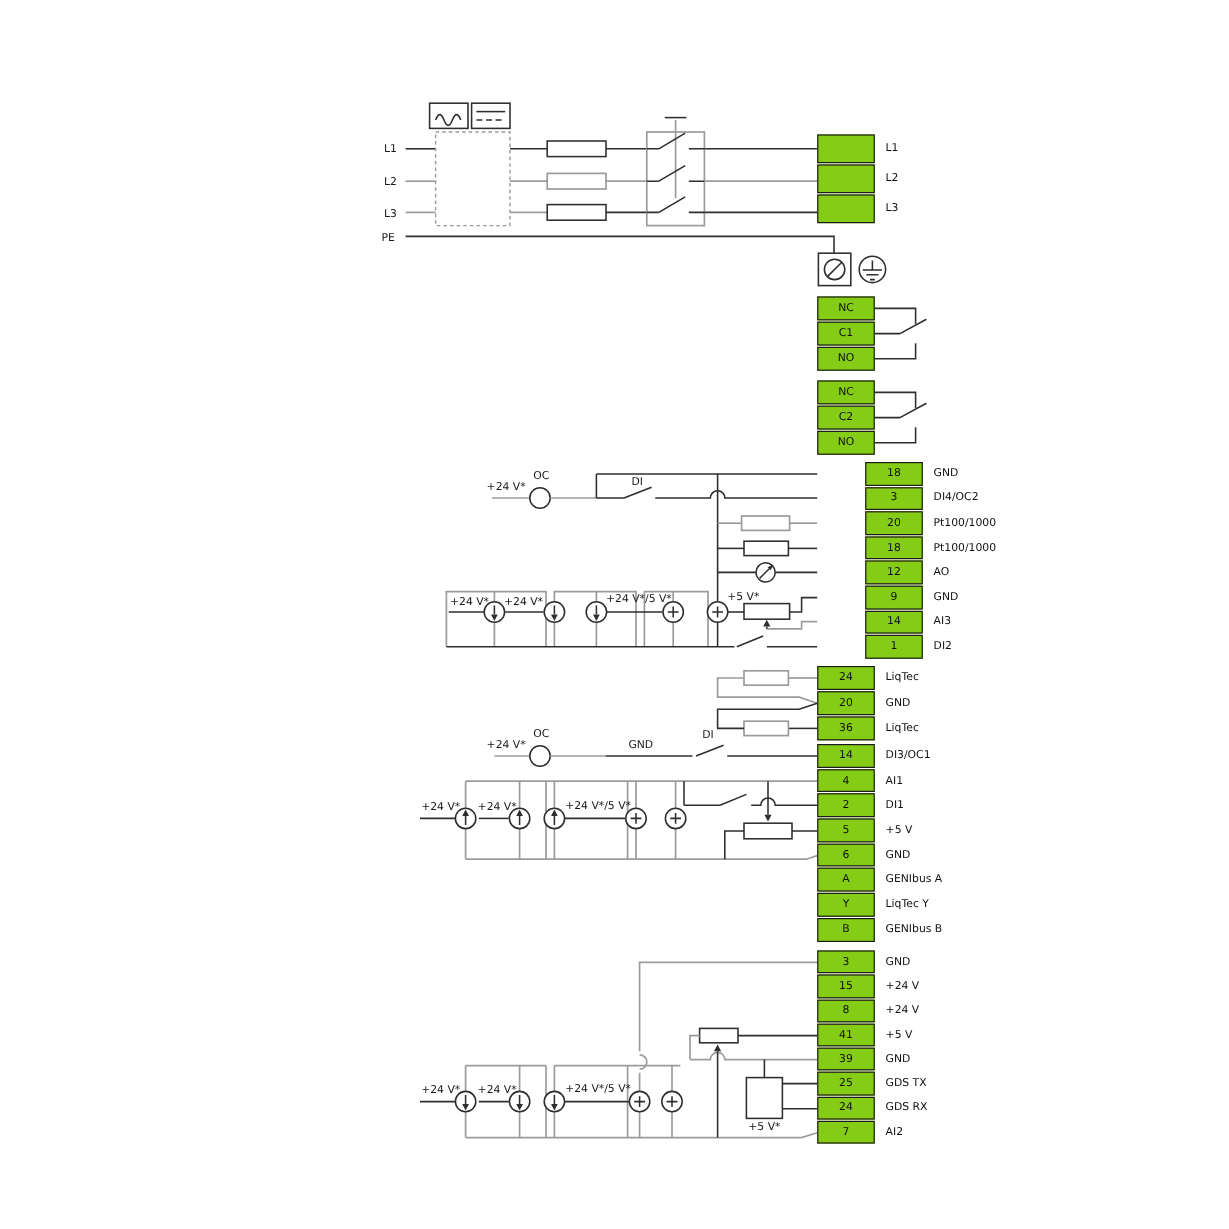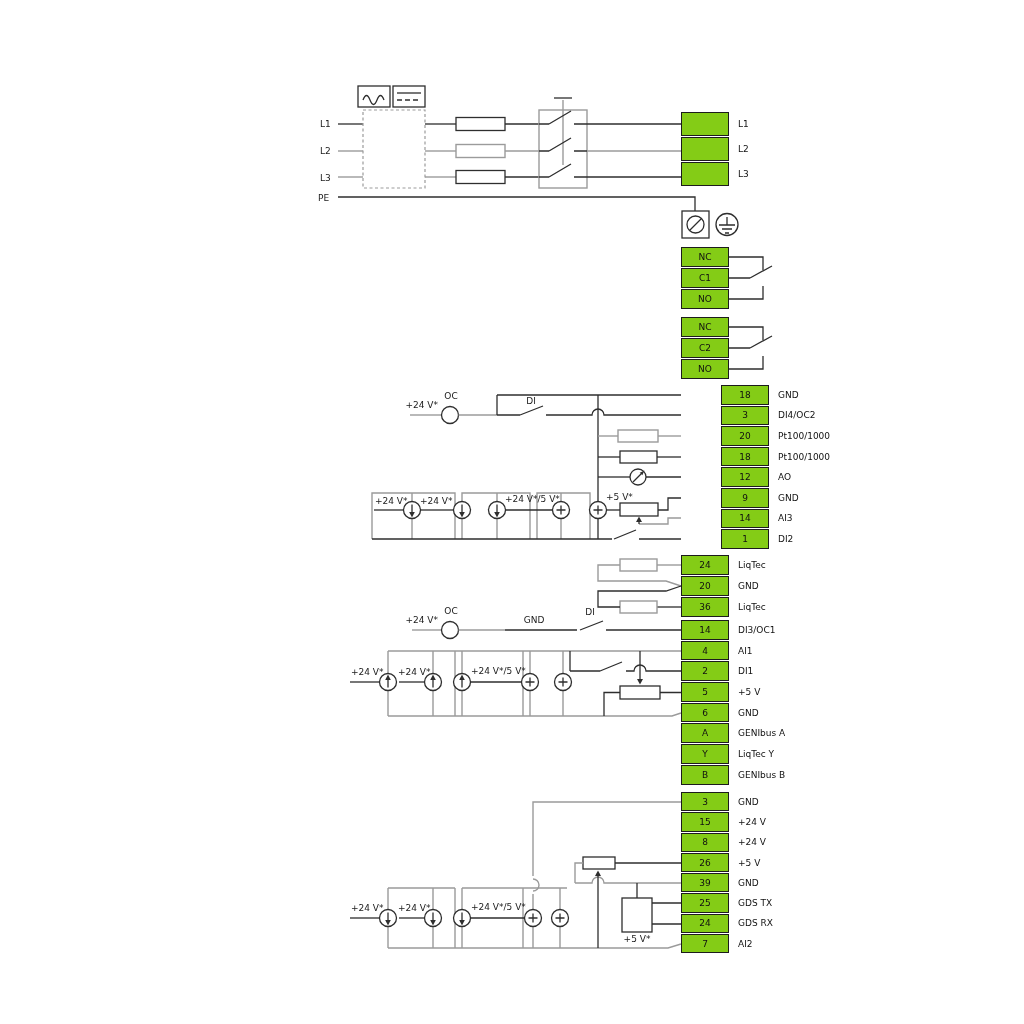--- a/index.html
+++ b/index.html
@@ -439,21 +439,21 @@
   </div>
       <div class="trow" style="height:var(--h)">
     <div class="cell">15</div>
     <div class="tlabel">+24 V</div>
   </div>
       <div class="trow" style="height:var(--h)">
     <div class="cell">8</div>
     <div class="tlabel">+24 V</div>
   </div>
       <div class="trow" style="height:var(--h)">
-    <div class="cell">26</div>
+    <div class="cell">41</div>
     <div class="tlabel">+5 V</div>
   </div>
       <div class="trow" style="height:var(--h)">
     <div class="cell">39</div>
     <div class="tlabel">GND</div>
   </div>
       <div class="trow" style="height:var(--h)">
     <div class="cell">25</div>
     <div class="tlabel">GDS TX</div>
   </div>

